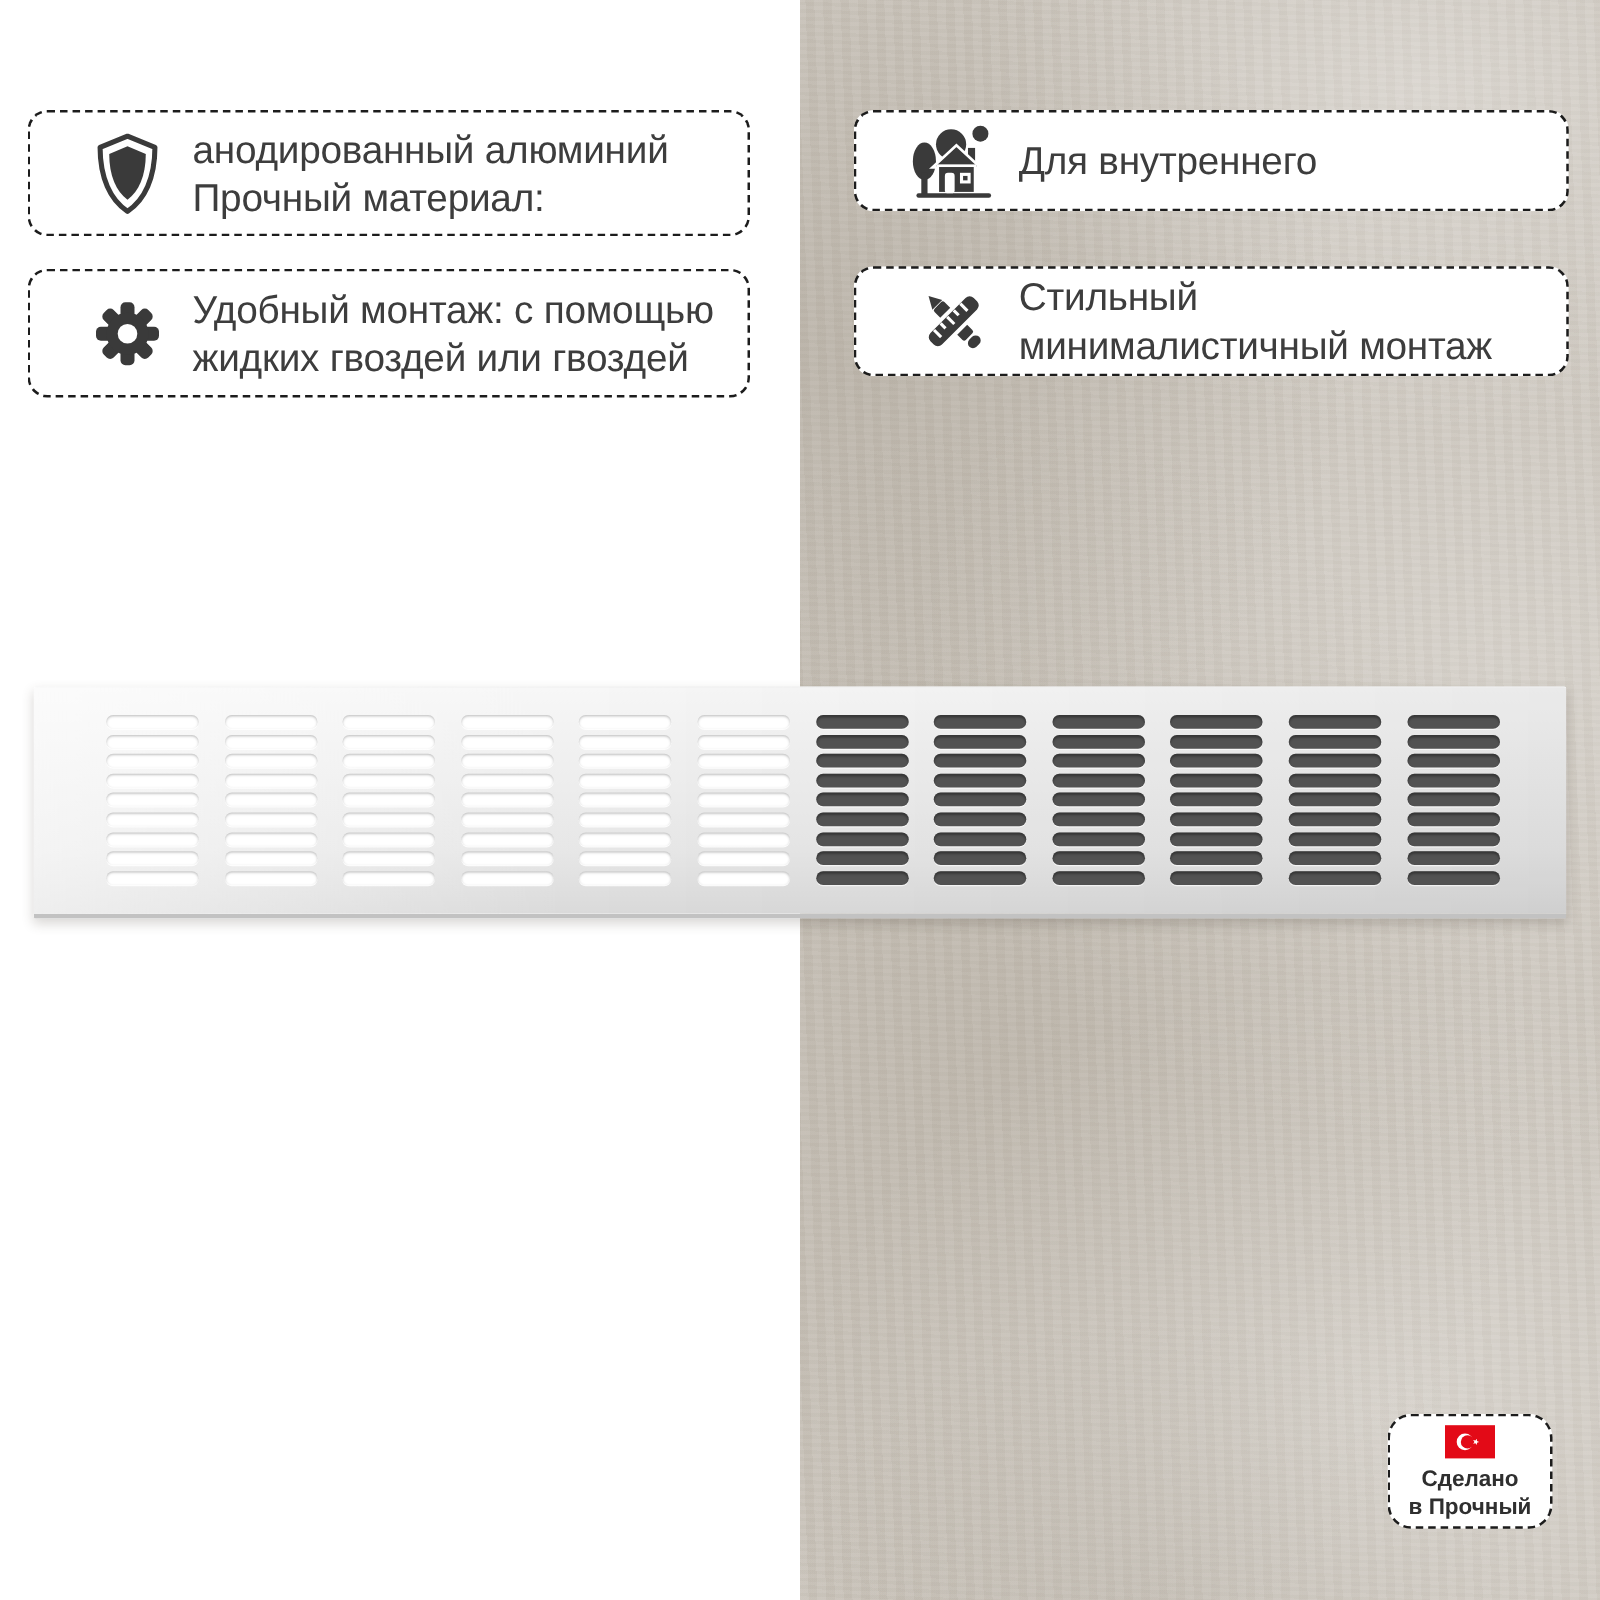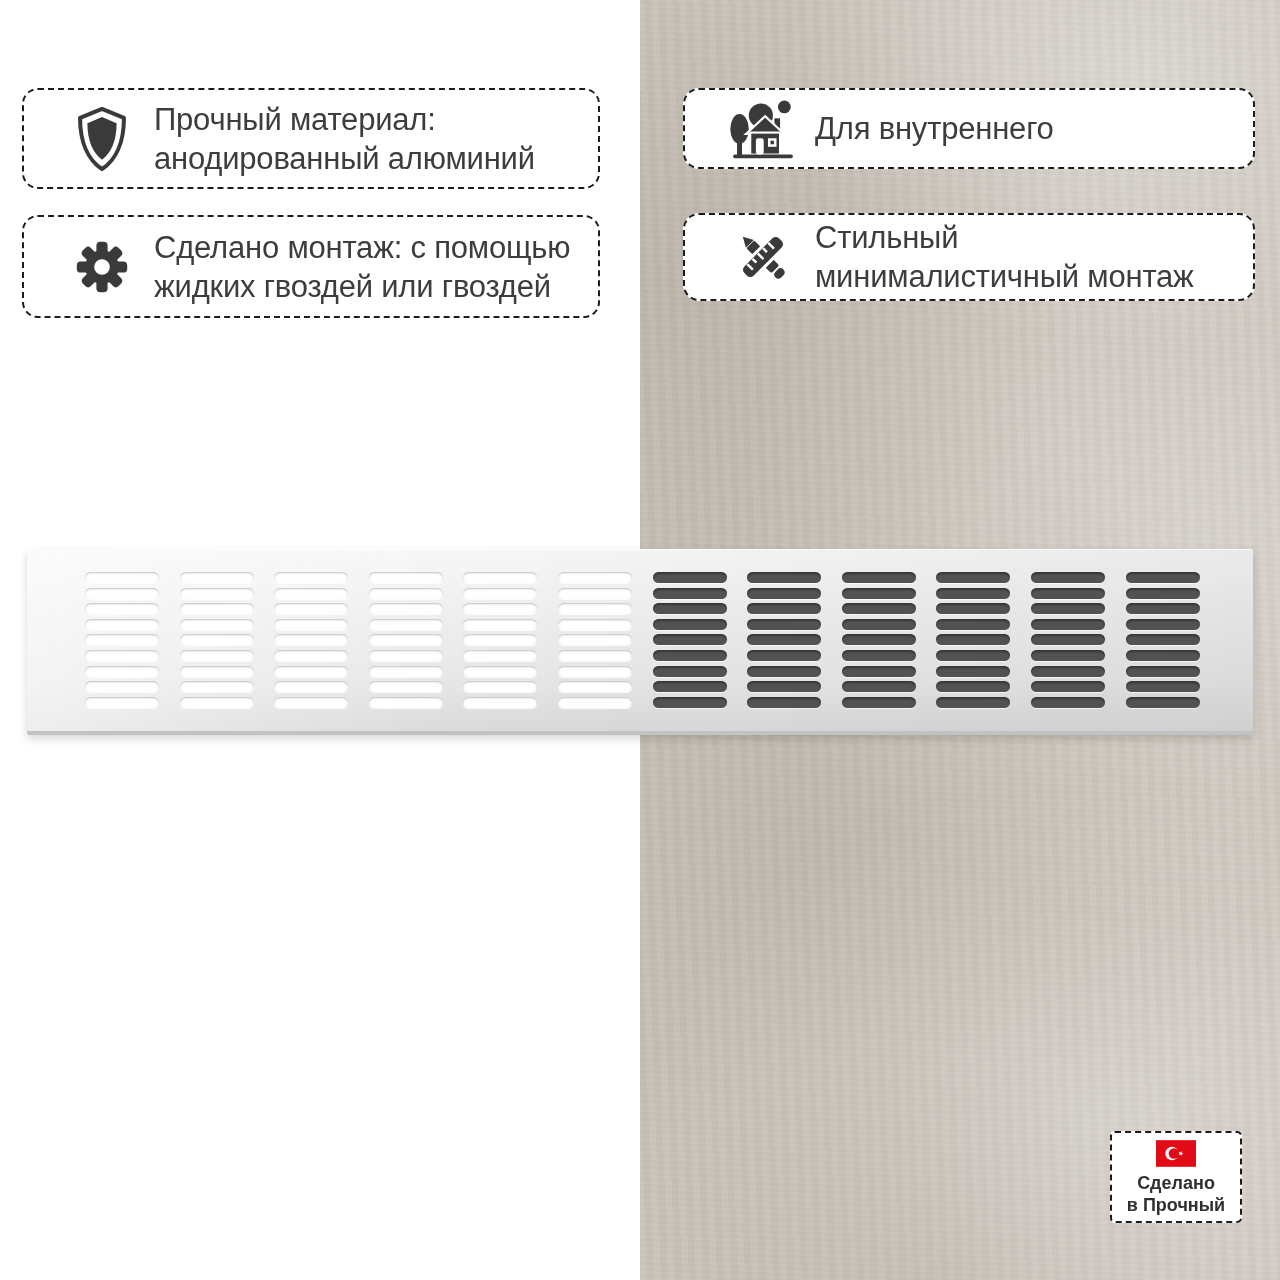--- a/index.html
+++ b/index.html
@@ -79,21 +79,21 @@
   .slot-dark {
     background: var(--slot-dark, #525252);
     box-shadow: inset 0 2px 2px rgba(0,0,0,0.35), 0 1px 0 rgba(255,255,255,0.65);
   }
 
   
   .badge {
     position: absolute; left: 1110px; top: 1131px; width: 132px; height: 92px;
     background: #ffffff;
     border: 2px dashed var(--border, #1c1c1c);
-    border-radius: 5px;
+    border-radius: 19px;
     box-sizing: border-box;
     display: flex; flex-direction: column; align-items: center;
     padding-top: 7px;
   }
   .badge-flag { width: 40px; height: 27px; display: block; }
   .badge-text {
     margin-top: 5px;
     font-size: 18px; line-height: 22px; font-weight: 700;
     color: #2f2f2f; text-align: center;
   }
@@ -106,40 +106,40 @@
   <div class="wall"></div>
 
   <div class="feature-box box-0">
     <span class="feature-icon">
       <svg width="52" height="66" viewBox="0 0 64 80" aria-hidden="true">
         <path d="M32 3 L59 14 C59 44 49 66 32 77 C15 66 5 44 5 14 Z" fill="none" stroke="var(--icon,#3a3a3a)" stroke-width="5" stroke-linejoin="round"></path>
         <path d="M32 13 L50 20.5 C50 42 43 57.5 32 65.5 C21 57.5 14 42 14 20.5 Z" fill="var(--icon,#3a3a3a)"></path>
       </svg>
     </span>
     <div class="feature-text">
+      <div>анодированный алюминий</div>
       <div>Прочный материал:</div>
-      <div>анодированный алюминий</div>
     </div>
   </div>
 
   <div class="feature-box box-1">
     <span class="feature-icon">
       <svg width="56" height="56" viewBox="0 0 100 100" aria-hidden="true">
         <g fill="var(--icon,#3a3a3a)">
           <rect x="40" y="5" width="20" height="90" rx="7"></rect>
           <rect x="40" y="5" width="20" height="90" rx="7" transform="rotate(45 50 50)"></rect>
           <rect x="40" y="5" width="20" height="90" rx="7" transform="rotate(90 50 50)"></rect>
           <rect x="40" y="5" width="20" height="90" rx="7" transform="rotate(135 50 50)"></rect>
           <circle cx="50" cy="50" r="30"></circle>
         </g>
         <circle cx="50" cy="50" r="14" fill="#ffffff"></circle>
       </svg>
     </span>
     <div class="feature-text">
-      <div>Сделано монтаж: с помощью</div>
+      <div>Удобный монтаж: с помощью</div>
       <div>жидких гвоздей или гвоздей</div>
     </div>
   </div>
 
   <div class="feature-box box-2">
     <span class="feature-icon">
       <svg width="72" height="64" viewBox="0 0 100 90" aria-hidden="true">
         <g fill="var(--icon,#3a3a3a)">
           <circle cx="47" cy="26" r="17"></circle>
           <circle cx="80" cy="14" r="9"></circle>

